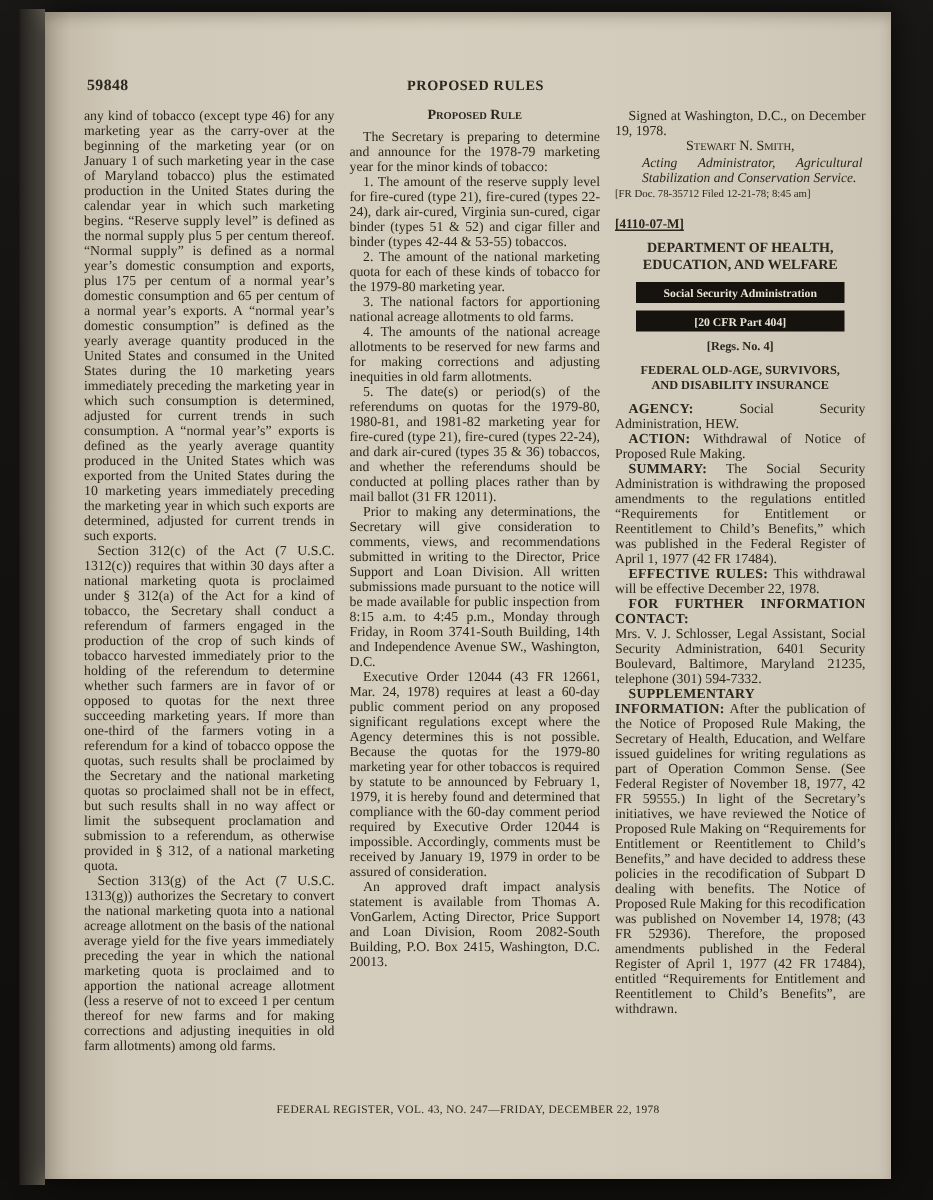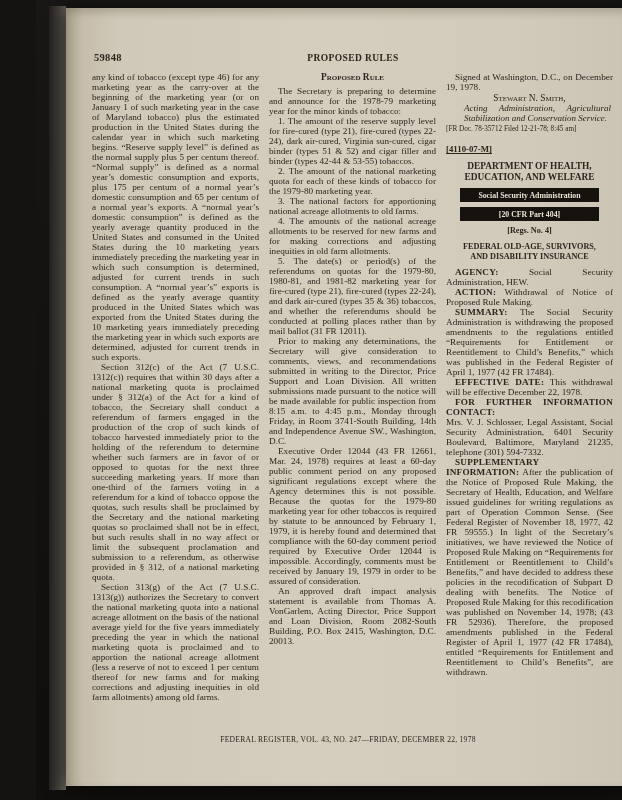--- a/index.html
+++ b/index.html
@@ -1,21 +1,21 @@
 <!DOCTYPE html>
 <html><head>
 <meta charset="utf-8">
 <style>
   html,body{margin:0;padding:0;}
   body{
     width:622px;height:800px;position:relative;overflow:hidden;
     background:#141312;
     font-family:"Liberation Serif", serif;
   }
-  .backdrop{position:absolute;inset:0;background:linear-gradient(180deg,#191817 0%,#141312 40%,#100f0e 100%);margin-left:36px;}
+  .backdrop{position:absolute;inset:0;background:linear-gradient(180deg,#191817 0%,#141312 40%,#100f0e 100%);}
   .page-edge{
     position:absolute;left:13px;top:6px;width:17px;height:784px;
     background:linear-gradient(90deg,#23211e 0%,#45413a 55%,#6b655a 100%);
   }
   .page{
     position:absolute;left:30px;top:8px;width:564px;height:778px;
     background:linear-gradient(90deg,#a89f8d 0%,#c6bdac 3%,#d0c8b8 9%,#d5cdbd 45%,#d2cabb 80%,#cbc3b3 100%);
     box-shadow:0 0 20px rgba(0,0,0,.75), inset 0 4px 8px rgba(60,50,35,.25);
     color:#2b261e;
   }
@@ -85,34 +85,34 @@
         <p>4. The amounts of the national acreage allotments to be reserved for new farms and for making corrections and adjusting inequities in old farm allotments.</p>
         <p>5. The date(s) or period(s) of the referendums on quotas for the 1979-80, 1980-81, and 1981-82 marketing year for fire-cured (type 21), fire-cured (types 22-24), and dark air-cured (types 35 &amp; 36) tobaccos, and whether the referendums should be conducted at polling places rather than by mail ballot (31 FR 12011).</p>
         <p>Prior to making any determinations, the Secretary will give consideration to comments, views, and recommendations submitted in writing to the Director, Price Support and Loan Division. All written submissions made pursuant to the notice will be made available for public inspection from 8:15 a.m. to 4:45 p.m., Monday through Friday, in Room 3741-South Building, 14th and Independence Avenue SW., Washington, D.C.</p>
         <p>Executive Order 12044 (43 FR 12661, Mar. 24, 1978) requires at least a 60-day public comment period on any proposed significant regulations except where the Agency determines this is not possible. Because the quotas for the 1979-80 marketing year for other tobaccos is required by statute to be announced by February 1, 1979, it is hereby found and determined that compliance with the 60-day comment period required by Executive Order 12044 is impossible. Accordingly, comments must be received by January 19, 1979 in order to be assured of consideration.</p>
         <p>An approved draft impact analysis statement is available from Thomas A. VonGarlem, Acting Director, Price Support and Loan Division, Room 2082-South Building, P.O. Box 2415, Washington, D.C. 20013.</p>
       </div>
 
       <div class="col">
         <p class="signed">Signed at Washington, D.C., on December 19, 1978.</p>
         <div class="signer-name">Stewart N. Smith,</div>
-        <div class="signer-title">Acting Administration, Agricultural Stabilization and Conservation Service.</div>
+        <div class="signer-title">Acting Administrator, Agricultural Stabilization and Conservation Service.</div>
         <div class="fr-doc">[FR Doc. 78-35712 Filed 12-21-78; 8:45 am]</div>
 
         <div class="billing-code">[4110-07-M]</div>
         <div class="dept-heading">DEPARTMENT OF HEALTH, EDUCATION, AND WELFARE</div>
         <div class="bar">Social Security Administration</div>
         <div class="bar">[20 CFR Part 404]</div>
         <div class="regs-no">[Regs. No. 4]</div>
         <div class="program-title">FEDERAL OLD-AGE, SURVIVORS, AND DISABILITY INSURANCE</div>
 
         <p class="section"><b>AGENCY:</b> <span>Social Security Administration, HEW.</span></p>
         <p class="section"><b>ACTION:</b> <span>Withdrawal of Notice of Proposed Rule Making.</span></p>
         <p class="section"><b>SUMMARY:</b> <span>The Social Security Administration is withdrawing the proposed amendments to the regulations entitled “Requirements for Entitlement or Reentitlement to Child’s Benefits,” which was published in the Federal Register of April 1, 1977 (42 FR 17484).</span></p>
-        <p class="section"><b>EFFECTIVE DATE:</b> <span>This withdrawal will be effective December 22, 1978.</span></p>
+        <p class="section"><b>EFFECTIVE RULES:</b> <span>This withdrawal will be effective December 22, 1978.</span></p>
         <p class="section"><b class="block">FOR FURTHER INFORMATION CONTACT:</b> <span>Mrs. V. J. Schlosser, Legal Assistant, Social Security Administration, 6401 Security Boulevard, Baltimore, Maryland 21235, telephone (301) 594-7332.</span></p>
         <p class="section"><b>SUPPLEMENTARY INFORMATION:</b> <span>After the publication of the Notice of Proposed Rule Making, the Secretary of Health, Education, and Welfare issued guidelines for writing regulations as part of Operation Common Sense. (See Federal Register of November 18, 1977, 42 FR 59555.) In light of the Secretary’s initiatives, we have reviewed the Notice of Proposed Rule Making on “Requirements for Entitlement or Reentitlement to Child’s Benefits,” and have decided to address these policies in the recodification of Subpart D dealing with benefits. The Notice of Proposed Rule Making for this recodification was published on November 14, 1978; (43 FR 52936). Therefore, the proposed amendments published in the Federal Register of April 1, 1977 (42 FR 17484), entitled “Requirements for Entitlement and Reentitlement to Child’s Benefits”, are withdrawn.</span></p>
       </div>
 
     </div>
 
     <div class="page-footer">FEDERAL REGISTER, VOL. 43, NO. 247—FRIDAY, DECEMBER 22, 1978</div>
 
   </div>
 </div>

